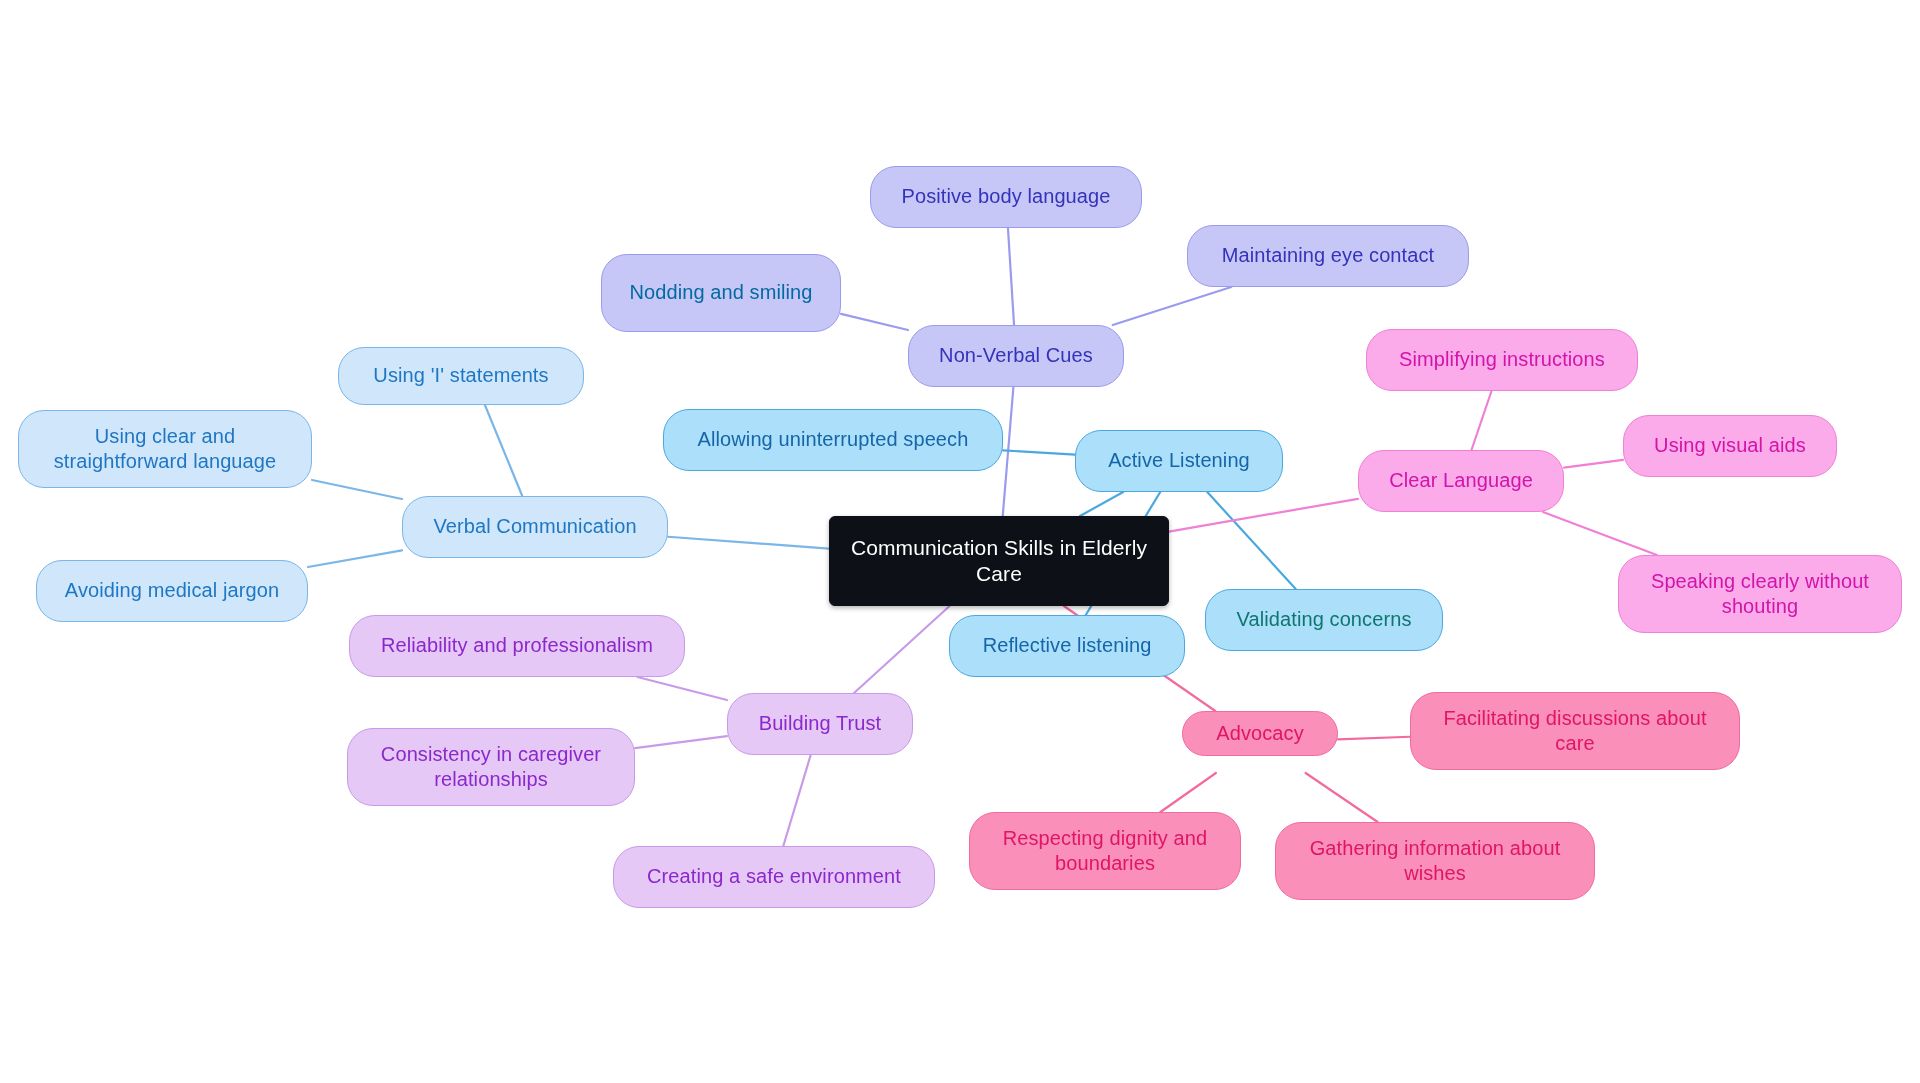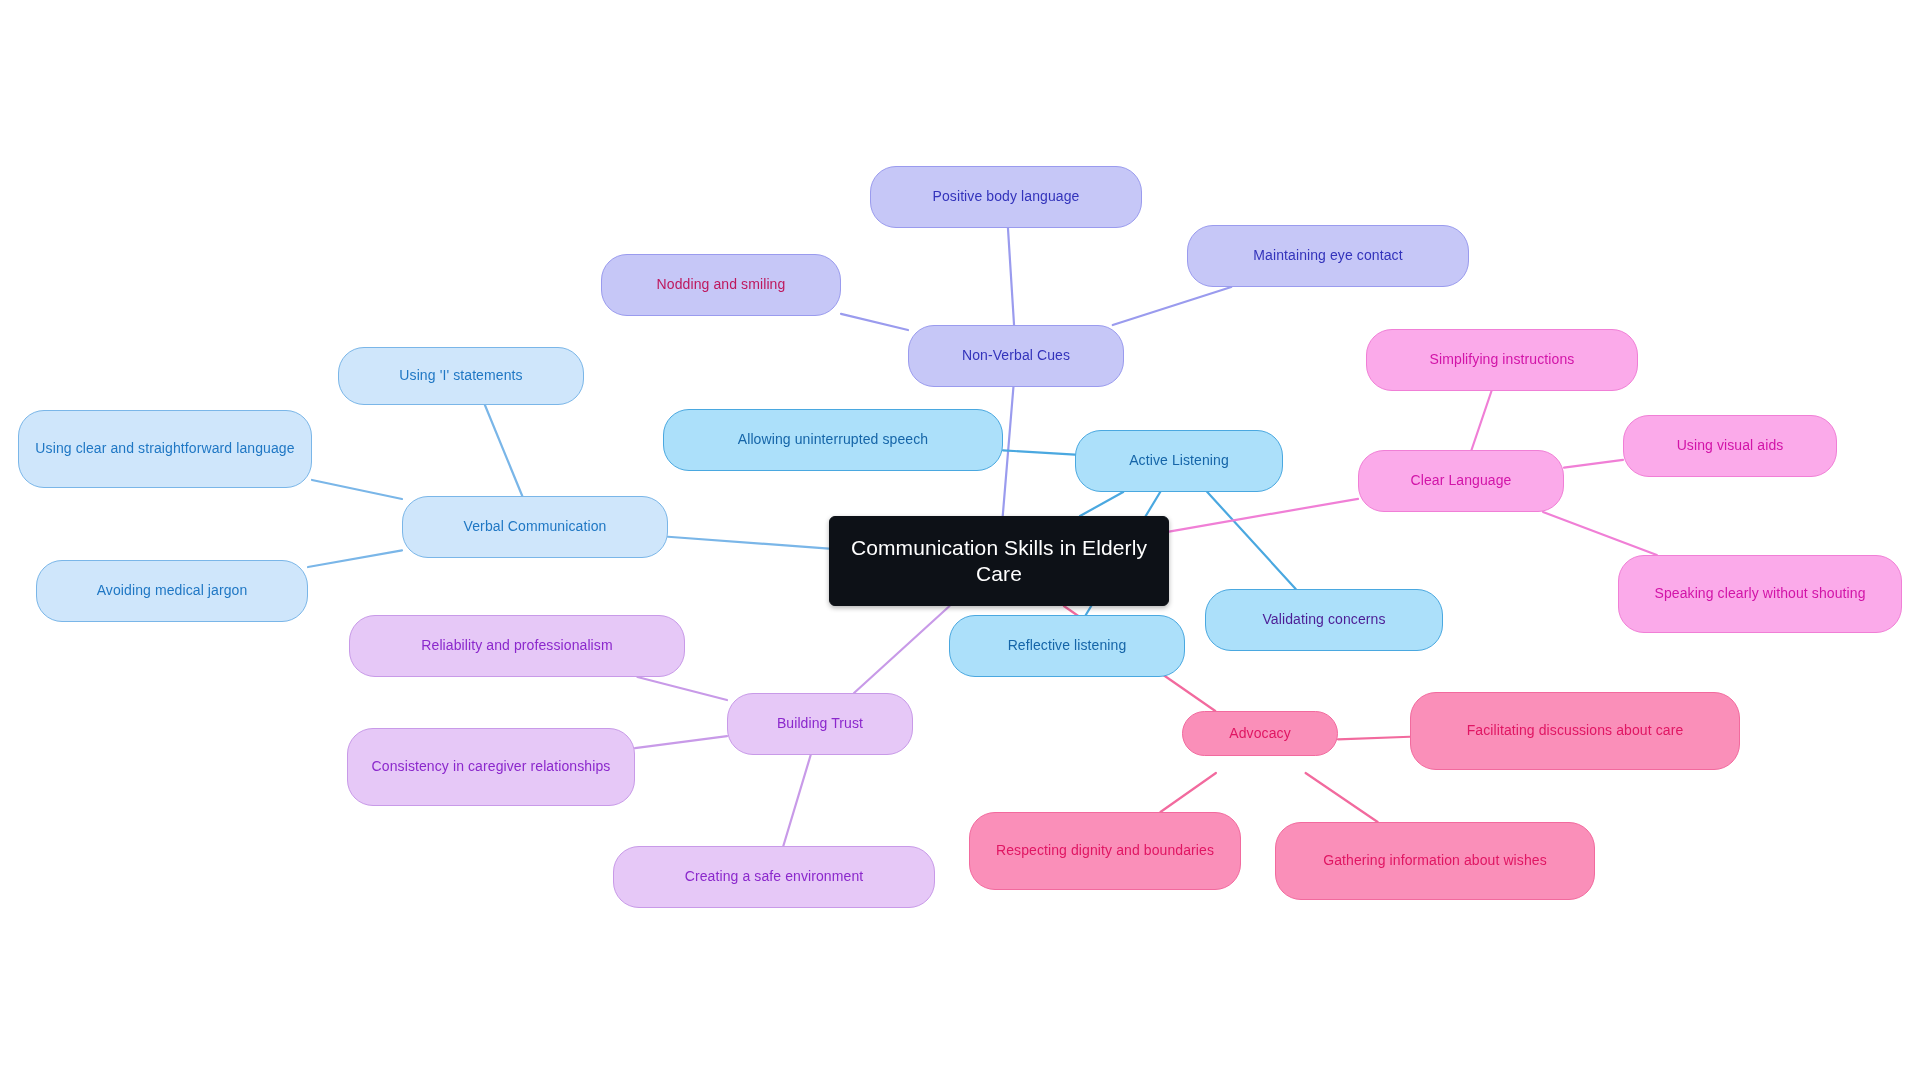--- a/index.html
+++ b/index.html
@@ -44,21 +44,21 @@
     border-radius: 22px;
     color: #ffffff;
     background: #0d1117;
     border: 1px solid #0d1117;
     font-size: 21px;
     box-shadow: 0 2px 5px rgba(0,0,0,0.30);
   }
   .node.leaf, .node.branch {
     border-style: solid;
     border-width: 1.3px;
-    font-size: 14px;
+    font-size: 20px;
   }
 </style>
 </head>
 <body>
 
 <div id="mindmap-root">
   <svg id="edge-layer" viewBox="0 0 1920 1083">
       <line x1="829" y1="548.5431034482758" x2="668" y2="536.7456896551724" stroke="#7ab6e8" stroke-width="2.2" stroke-linecap="round"></line>
       <line x1="402" y1="498.96216216216214" x2="312" y2="479.9891891891892" stroke="#7ab6e8" stroke-width="2.2" stroke-linecap="round"></line>
       <line x1="522.2715231788079" y1="496" x2="484.9072847682119" y2="405" stroke="#7ab6e8" stroke-width="2.2" stroke-linecap="round"></line>
@@ -93,33 +93,33 @@
       </div>
       <div class="node leaf" style="left: 36px; top: 560px; width: 272px; height: 62px; background: rgb(207, 230, 251); border-color: rgb(122, 182, 232); color: rgb(31, 119, 196);">
         <span>Avoiding medical jargon</span>
       </div>
       <div class="node branch" style="left: 402px; top: 496px; width: 266px; height: 62px; background: rgb(207, 230, 251); border-color: rgb(122, 182, 232); color: rgb(31, 119, 196);">
         <span>Verbal Communication</span>
       </div>
       <div class="node leaf" style="left: 870px; top: 166px; width: 272px; height: 62px; background: rgb(198, 199, 247); border-color: rgb(154, 155, 238); color: rgb(51, 51, 187);">
         <span>Positive body language</span>
       </div>
-      <div class="node leaf" style="left: 601px; top: 254px; width: 240px; height: 62px; background: rgb(198, 199, 247); border-color: rgb(154, 155, 238); color: #be185d;">
+      <div class="node leaf" style="left: 601px; top: 254px; width: 240px; height: 78px; background: rgb(198, 199, 247); border-color: rgb(154, 155, 238); color: #0369a1;">
         <span>Nodding and smiling</span>
       </div>
       <div class="node leaf" style="left: 1187px; top: 225px; width: 282px; height: 62px; background: rgb(198, 199, 247); border-color: rgb(154, 155, 238); color: rgb(51, 51, 187);">
         <span>Maintaining eye contact</span>
       </div>
       <div class="node branch" style="left: 908px; top: 325px; width: 216px; height: 62px; background: rgb(198, 199, 247); border-color: rgb(154, 155, 238); color: rgb(51, 51, 187);">
         <span>Non-Verbal Cues</span>
       </div>
       <div class="node leaf" style="left: 663px; top: 409px; width: 340px; height: 62px; background: rgb(172, 224, 250); border-color: rgb(74, 168, 224); color: rgb(21, 101, 168);">
         <span>Allowing uninterrupted speech</span>
       </div>
-      <div class="node leaf" style="left: 1205px; top: 589px; width: 238px; height: 62px; background: rgb(172, 224, 250); border-color: rgb(74, 168, 224); color: #4c1d95;">
+      <div class="node leaf" style="left: 1205px; top: 589px; width: 238px; height: 62px; background: rgb(172, 224, 250); border-color: rgb(74, 168, 224); color: #0f766e;">
         <span>Validating concerns</span>
       </div>
       <div class="node leaf" style="left: 949px; top: 615px; width: 236px; height: 62px; background: rgb(172, 224, 250); border-color: rgb(74, 168, 224); color: rgb(21, 101, 168);">
         <span>Reflective listening</span>
       </div>
       <div class="node branch" style="left: 1075px; top: 430px; width: 208px; height: 62px; background: rgb(172, 224, 250); border-color: rgb(74, 168, 224); color: rgb(21, 101, 168);">
         <span>Active Listening</span>
       </div>
       <div class="node leaf" style="left: 1366px; top: 329px; width: 272px; height: 62px; background: rgb(251, 170, 234); border-color: rgb(240, 127, 214); color: rgb(210, 20, 168);">
         <span>Simplifying instructions</span>

